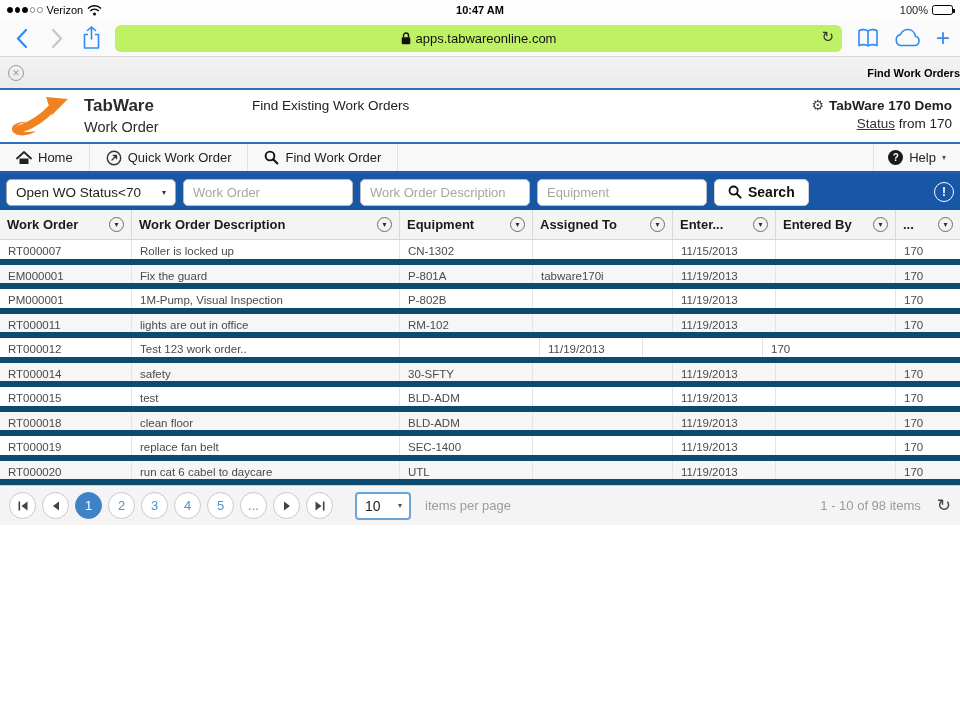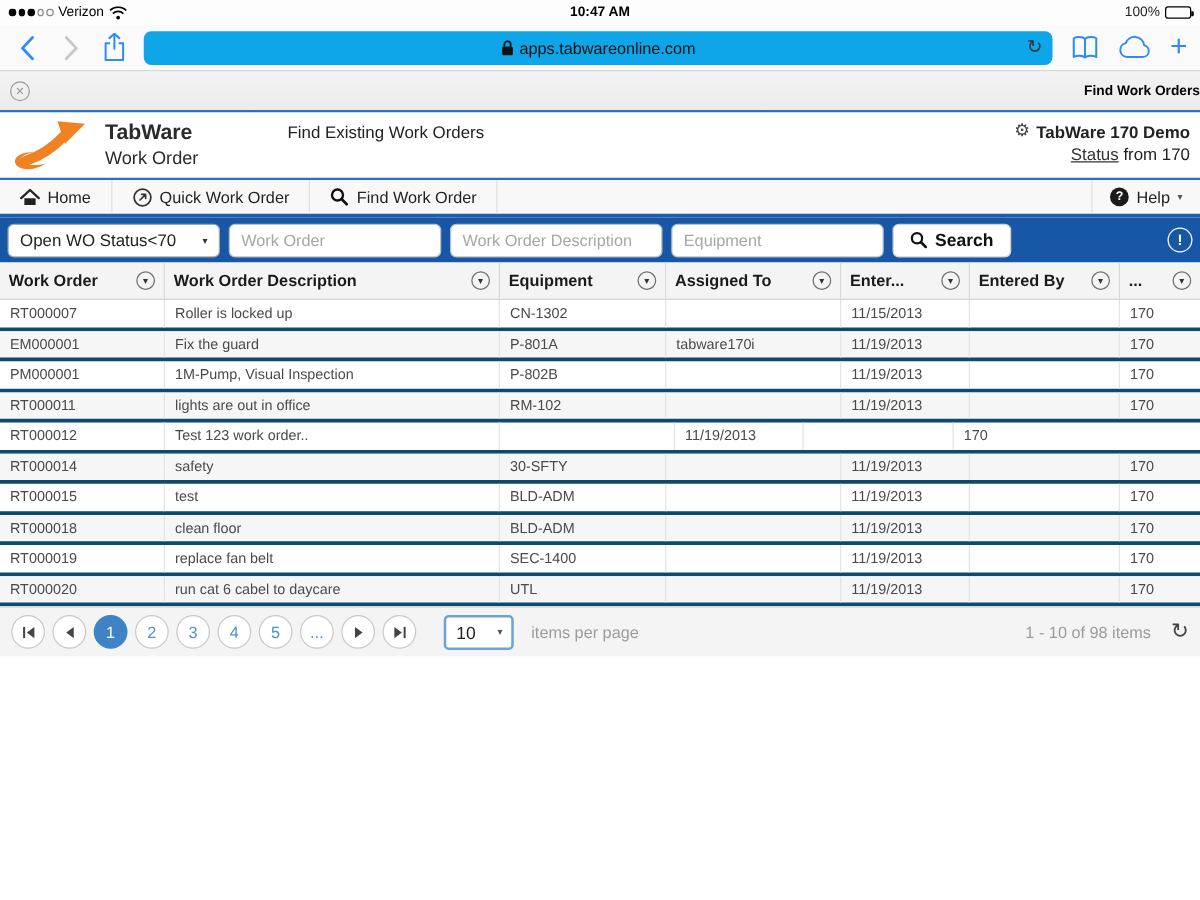--- a/index.html
+++ b/index.html
@@ -17,38 +17,38 @@
   .carrier{font-size:11px;color:#000;}
   .sb-time{position:absolute;left:0;right:0;text-align:center;font-weight:bold;font-size:11px;color:#000;}
   .sb-right{margin-left:auto;display:flex;align-items:center;gap:4px;z-index:2;}
   .battery{width:21px;height:10px;border:1px solid #000;border-radius:2.5px;position:relative;padding:1px;}
   .battery .level{width:100%;height:100%;background:#000;border-radius:1px;}
   .battery:after{content:"";position:absolute;right:-3px;top:2.5px;width:2px;height:4px;background:#000;border-radius:0 1px 1px 0;}
 
   
   .safari-bar{height:36px;background:#fafafa;display:flex;align-items:center;padding:0 10px;gap:14px;}
   .nav-chevron{width:22px;height:24px;display:flex;align-items:center;justify-content:center;cursor:pointer;}
-  .url-pill{flex:1;height:27px;background:#0ea5e9;border-radius:6px;display:flex;align-items:center;justify-content:center;position:relative;font-size:13px;color:#111;gap:5px;}
+  .url-pill{flex:1;height:27px;background:#bef264;border-radius:6px;display:flex;align-items:center;justify-content:center;position:relative;font-size:13px;color:#111;gap:5px;}
   .url-refresh{position:absolute;right:8px;top:3px;font-size:15px;color:#333;font-family:"DejaVu Sans",sans-serif;cursor:pointer;}
   .tool-icon{display:flex;align-items:center;justify-content:center;cursor:pointer;}
   .plus-glyph{font-size:24px;font-weight:300;color:#2f8af7;line-height:20px;}
 
   
   .tab-bar{height:32px;background:linear-gradient(#f3f3f3,#ebebeb);border-top:1px solid #d8d8d8;display:flex;align-items:center;position:relative;}
   .tab-close{width:16px;height:16px;border:1px solid #9a9a9a;border-radius:50%;color:#9a9a9a;font-size:9px;line-height:14px;text-align:center;margin-left:8px;cursor:pointer;}
   .tab-title{position:absolute;left:0;right:0;text-align:right;font-size:11px;font-weight:bold;color:#000;}
   .rule-blue{height:2px;background:var(--rule-blue,#2d6fbe);}
 
   
   .app-header{height:52px;background:#fff;position:relative;}
   .logo{position:absolute;left:10px;top:5px;}
   .brand{position:absolute;left:84px;top:6px;}
   .brand .name{font-size:17px;font-weight:bold;color:#2b2b2b;}
   .brand .module{font-size:14.5px;color:#2b2b2b;margin-top:3px;}
-  .page-title{position:absolute;left:230px;top:8px;font-size:13.5px;color:#222;}
+  .page-title{position:absolute;left:252px;top:8px;font-size:13.5px;color:#222;}
   .account{position:absolute;right:8px;top:7px;text-align:right;font-size:13.5px;color:#222;}
   .account .line1{display:flex;align-items:center;gap:5px;justify-content:flex-end;font-weight:bold;}
   .gear{font-family:"DejaVu Sans",sans-serif;font-size:14px;color:#444;font-weight:normal;cursor:pointer;}
   .account .line2{margin-top:3px;}
   .logout-link{text-decoration:underline;color:#333;cursor:pointer;}
 
   
   .app-nav{height:30px;background:#f8f8f8;display:flex;align-items:stretch;border-bottom:3px solid #1e5dad;font-size:13px;color:#222;}
   .nav-item{display:flex;align-items:center;gap:6px;padding:0 16px;border-right:1px solid #e0e0e0;cursor:pointer;}
   .nav-spacer{flex:1;}
@@ -64,21 +64,21 @@
   .search-input::placeholder{color:#a6a6a6;}
   .search-btn{height:27px;background:#fff;border:1px solid #cfcfcf;border-radius:5px;padding:0 13px;display:flex;align-items:center;gap:6px;font-size:14px;font-weight:bold;color:#111;cursor:pointer;font-family:"Liberation Sans",sans-serif;}
   .alert-circle{margin-left:auto;width:20px;height:20px;border:1.5px solid #fff;border-radius:50%;color:#fff;font-size:12px;font-weight:bold;text-align:center;line-height:18px;cursor:pointer;}
 
   
   .thead{height:30px;background:#f4f4f4;border-bottom:1px solid #d5d5d5;display:flex;}
   .th{display:flex;align-items:center;justify-content:space-between;padding:0 7px;font-size:13px;font-weight:bold;color:#1a1a1a;border-right:1px solid #d9d9d9;cursor:pointer;}
   .th:last-child{border-right:none;}
   .ficon{flex:0 0 auto;width:15px;height:15px;border:1px solid #6e6e6e;border-radius:50%;font-size:8px;line-height:13px;text-align:center;color:#333;font-family:"DejaVu Sans",sans-serif;cursor:pointer;}
   .tbody{background:#fff;}
-  .tr{display:flex;height:24.5px;border-bottom:3px solid #0c4a6e;cursor:pointer;}
+  .tr{display:flex;height:24.5px;border-bottom:6px solid #0c4a6e;cursor:pointer;}
   .tr:nth-child(even){background:#f6f6f6;}
   .td{font-size:11.5px;color:#4a4a4a;line-height:23.5px;padding:0 8px;border-right:1px solid #e4e4e4;white-space:nowrap;overflow:hidden;}
   .td:last-child{border-right:none;}
   .c0{width:132px;}.c1{width:268px;}.c2{width:133px;}.c3{width:140px;}.c4{width:103px;}.c5{width:120px;}.c6{width:64px;}
 
   
   .pager{height:40px;background:#f4f4f4;border-top:1px solid #cfcfcf;display:flex;align-items:center;padding:0 9px;gap:6px;font-size:13px;}
   .pg-circle{width:27px;height:27px;border-radius:50%;background:#fff;border:1px solid #c9c9c9;display:flex;align-items:center;justify-content:center;cursor:pointer;font-family:"Liberation Sans",sans-serif;font-size:13px;color:#4e8fd0;flex:0 0 auto;}
   .pg-circle.active{background:var(--active-page-blue,#3f83c6);border-color:var(--active-page-blue,#3f83c6);color:#fff;}
   .pg-arrow svg{display:block;}

